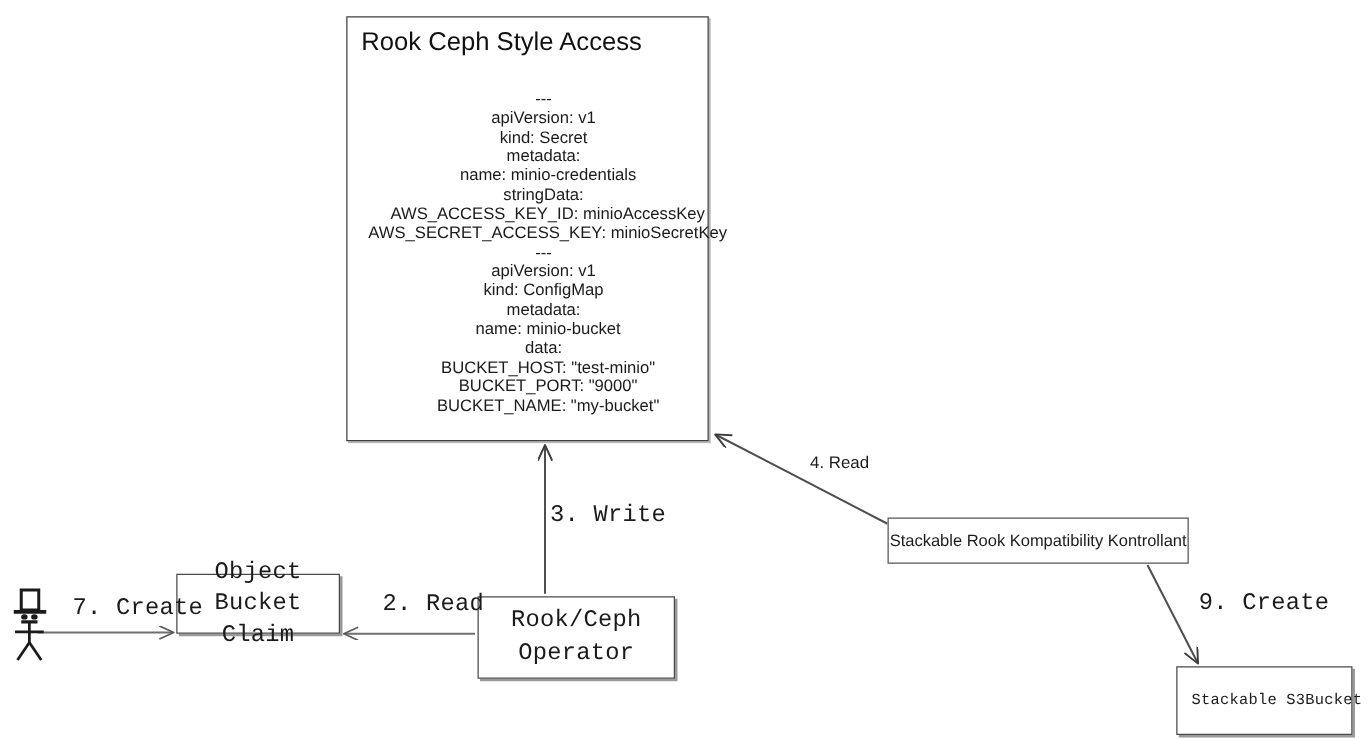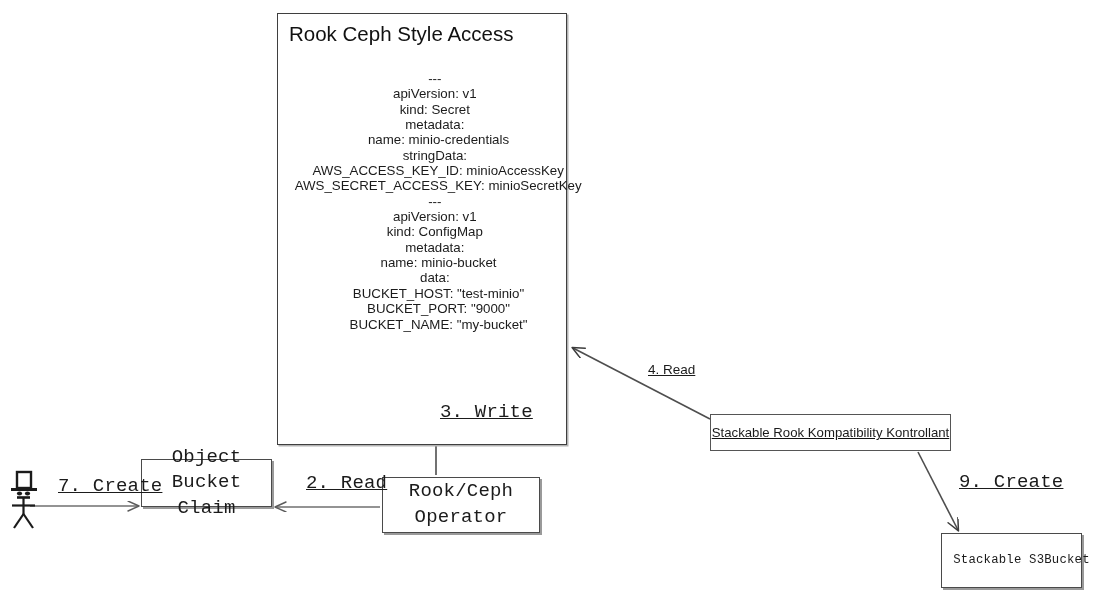--- a/index.html
+++ b/index.html
@@ -50,21 +50,21 @@
   .sans {
     font-family: "Liberation Sans", sans-serif;
     color: #1b1b1b;
   }
 
   
   #yaml-card {
     left: 277px;
     top: 13px;
     width: 290px;
-    height: 432px;
+    height: 340px;
     display: block;
     padding: 0;
     border: 1.4px solid #3f3f3f;
     background: #ffffff;
     box-shadow: 1.5px 1.5px 0 0 #b4b4b4;
   }
   #yaml-title {
     position: absolute;
     left: 11px;
     top: 8px;
@@ -92,31 +92,30 @@
     width: 131px;
     height: 48px;
   }
   #obc-node .label { white-space: pre-line; }
 
   
   #operator-node {
     left: 382px;
     top: 477px;
     width: 158px;
-    height: 56px;
+    height: 66px;
   }
 
   
   #kontrollant-node {
     left: 710px;
     top: 414px;
     width: 241px;
     height: 37px;
     border: 1.2px solid #555555;
-    text-decoration: underline;
   }
   #kontrollant-node .label {
     font-size: 13.2px;
     white-space: nowrap;
   }
 
   
   #s3bucket-node {
     left: 941px;
     top: 533px;
@@ -124,21 +123,20 @@
     height: 55px;
   }
   #s3bucket-node .label { font-size: 12.3px; white-space: nowrap; padding-left: 20px; }
 
   
   .edge-label {
     position: absolute;
     z-index: 4;
     white-space: nowrap;
     background: transparent;
-    text-decoration: underline;
   }
   #label-create1 { left: 58px;  top: 474px; }
   #label-read2   { left: 306px; top: 471px; }
   #label-write3  { left: 440px; top: 400px; }
   #label-read4   { left: 648px; top: 362px; font-size: 13.5px; }
   #label-create5 { left: 959px; top: 470px; }
 
   #actor {
     position: absolute;
     left: 6px;

